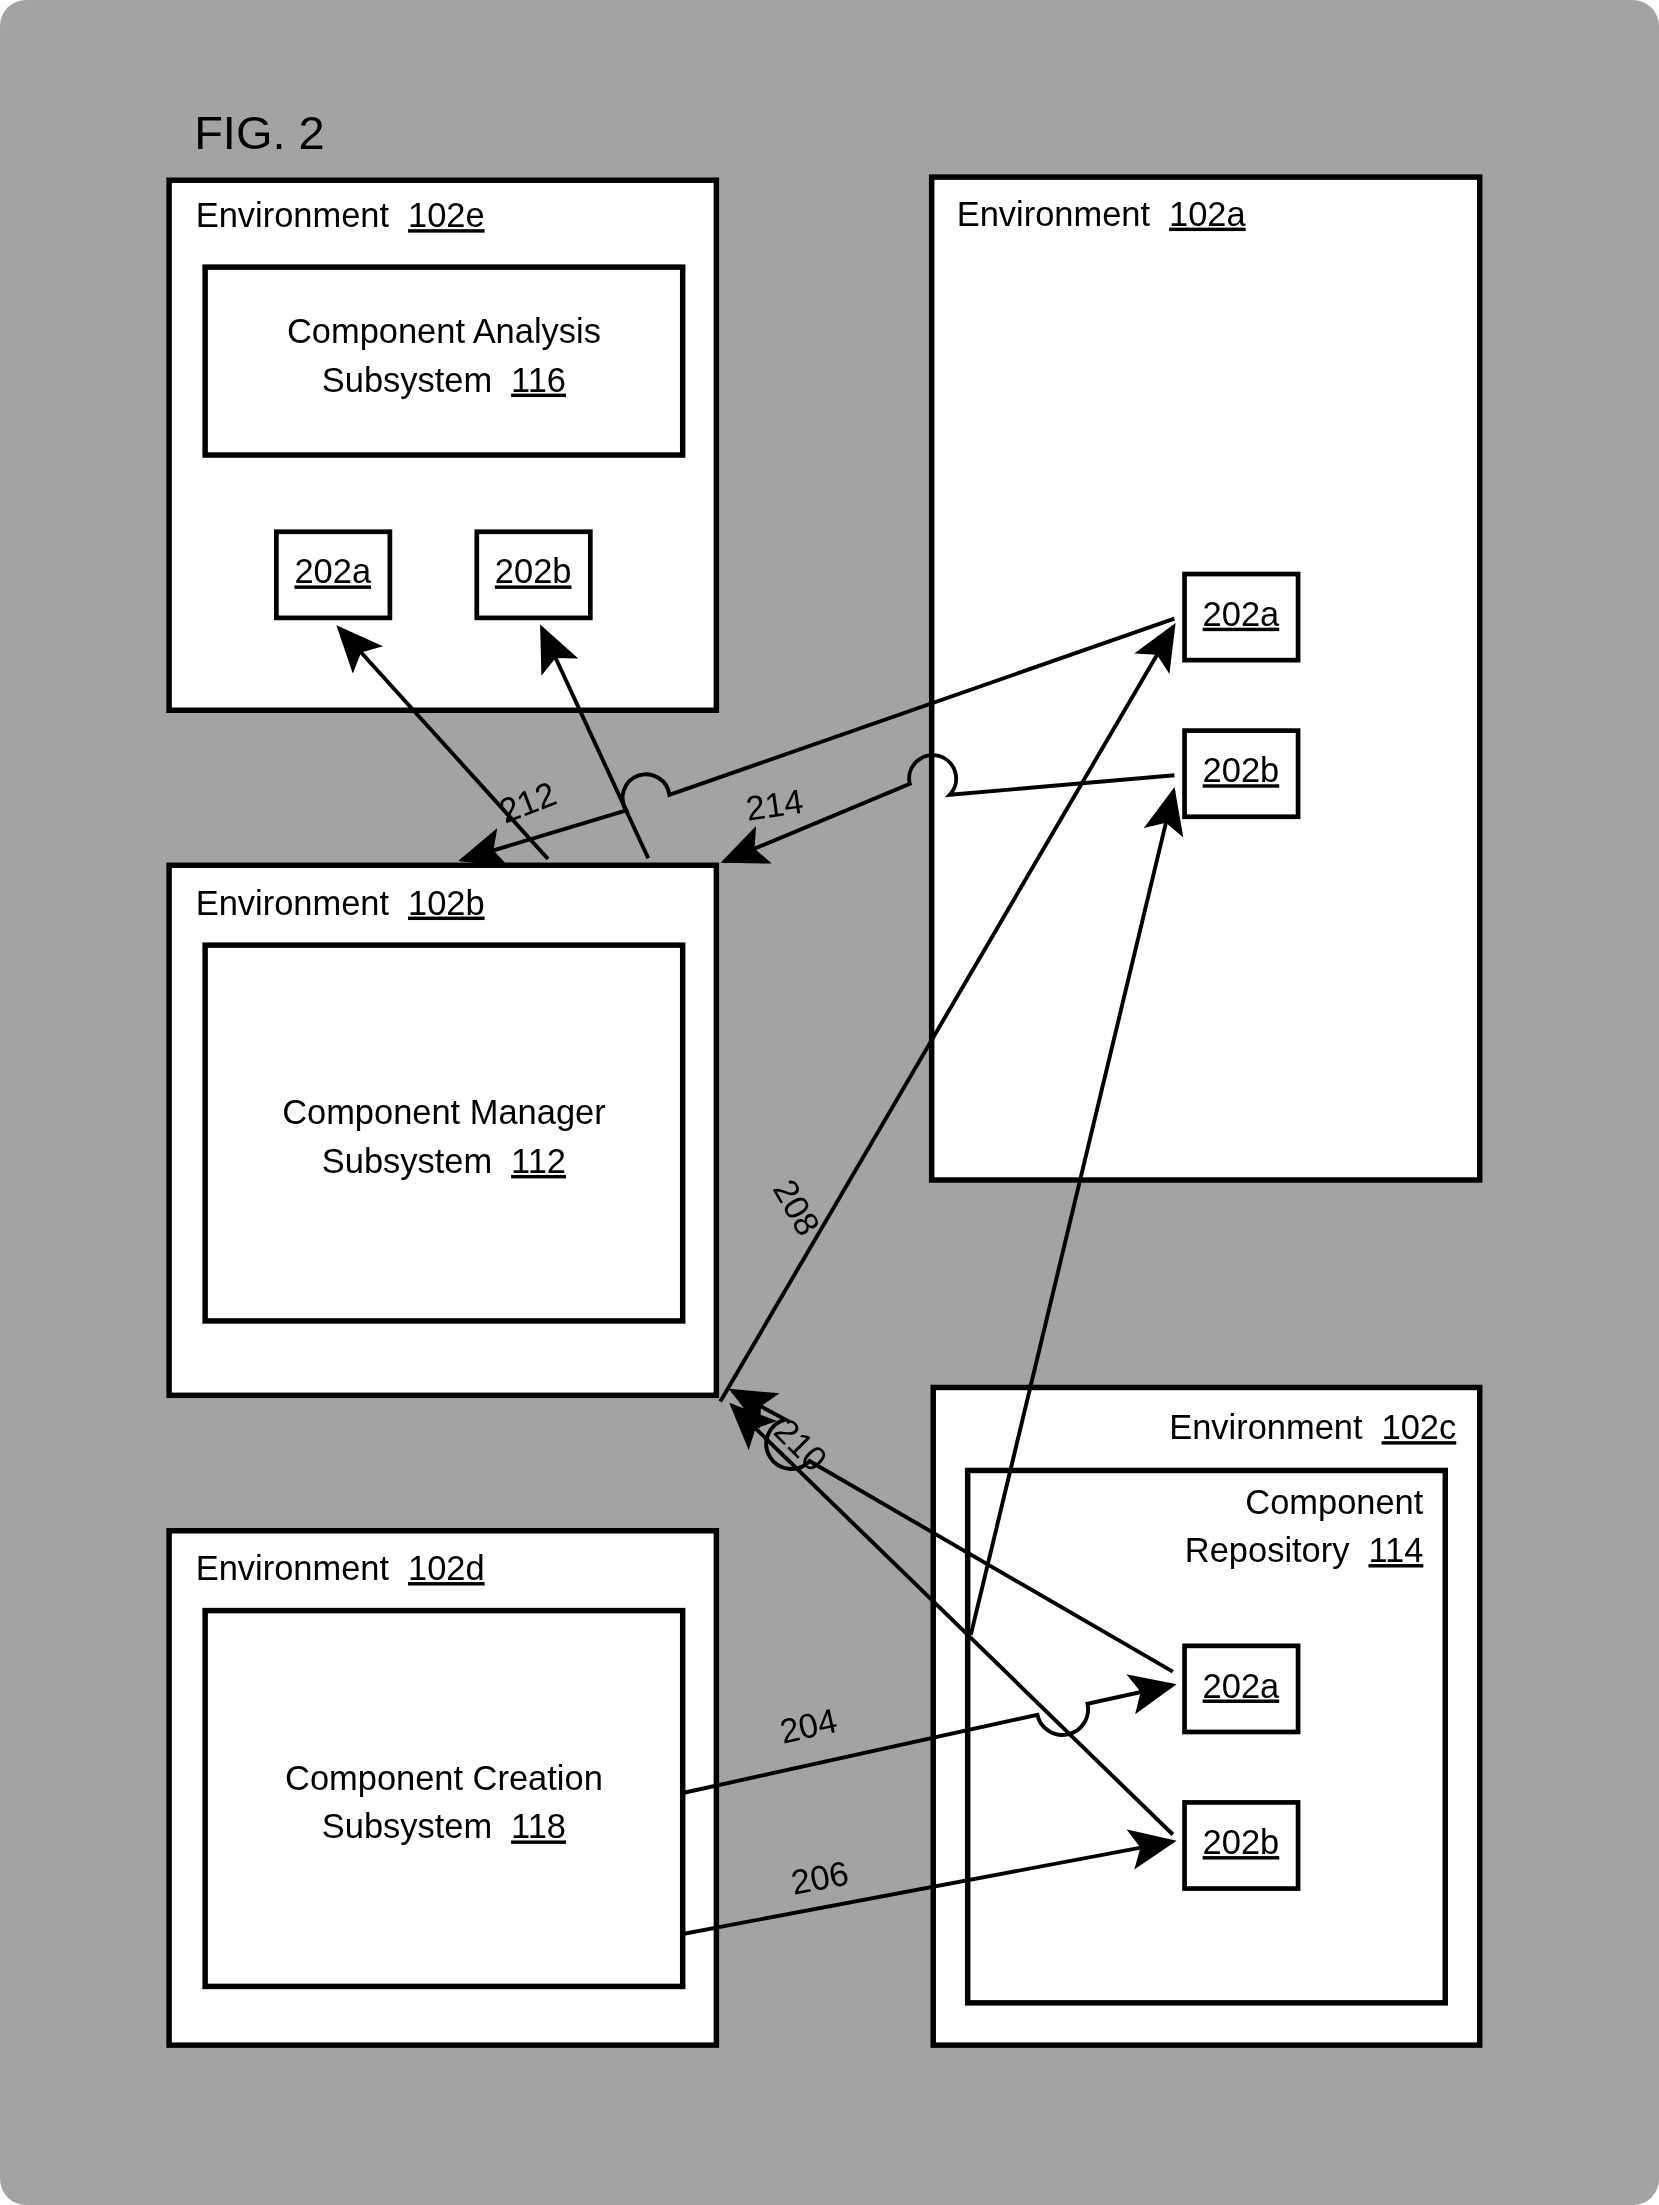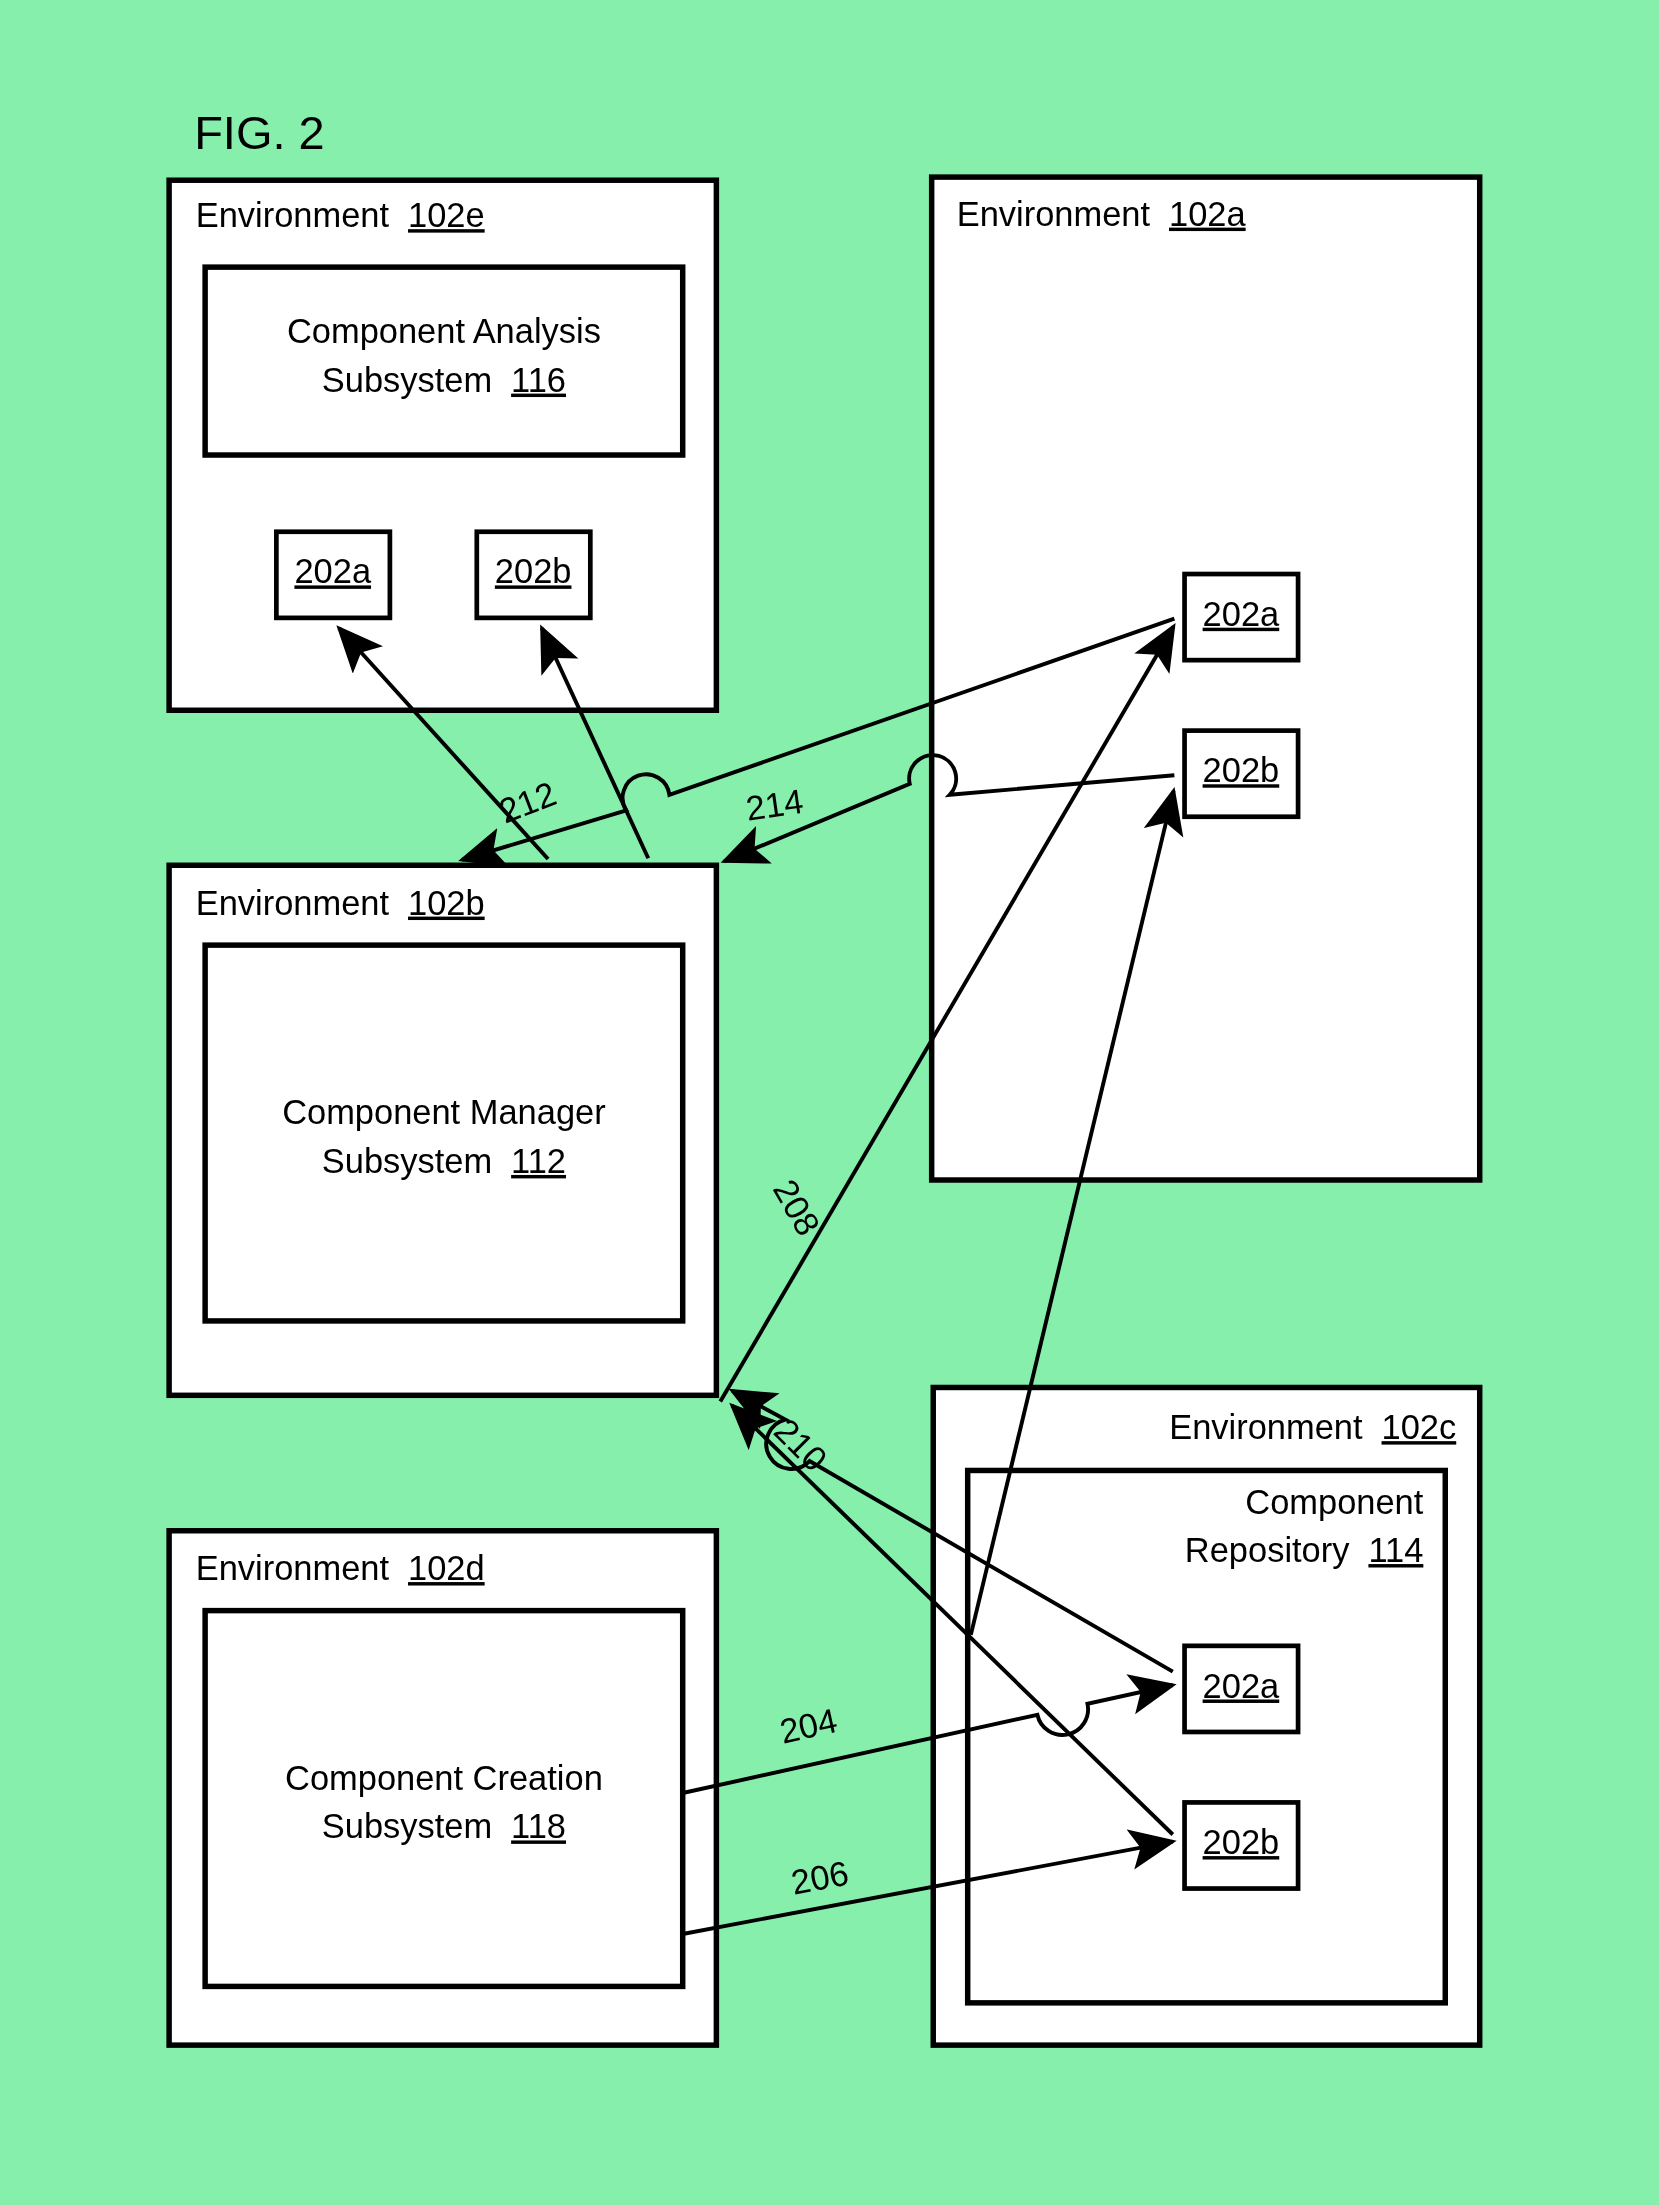--- a/index.html
+++ b/index.html
@@ -11,21 +11,22 @@
     width: 1659px;
     height: 2205px;
     font-family: "Liberation Sans", sans-serif;
     color: #000000;
     overflow: hidden;
   }
   #figure-root {
     position: relative;
     width: 1659px;
     height: 2205px;
-    background: #86efac;
+    background: #a3a3a3;
+    border-radius: 26px;
   }
   svg.diagram {
     position: absolute;
     inset: 0;
     width: 1659px;
     height: 2205px;
     display: block;
   }
   .fig-title {
     font-size: 60px;

